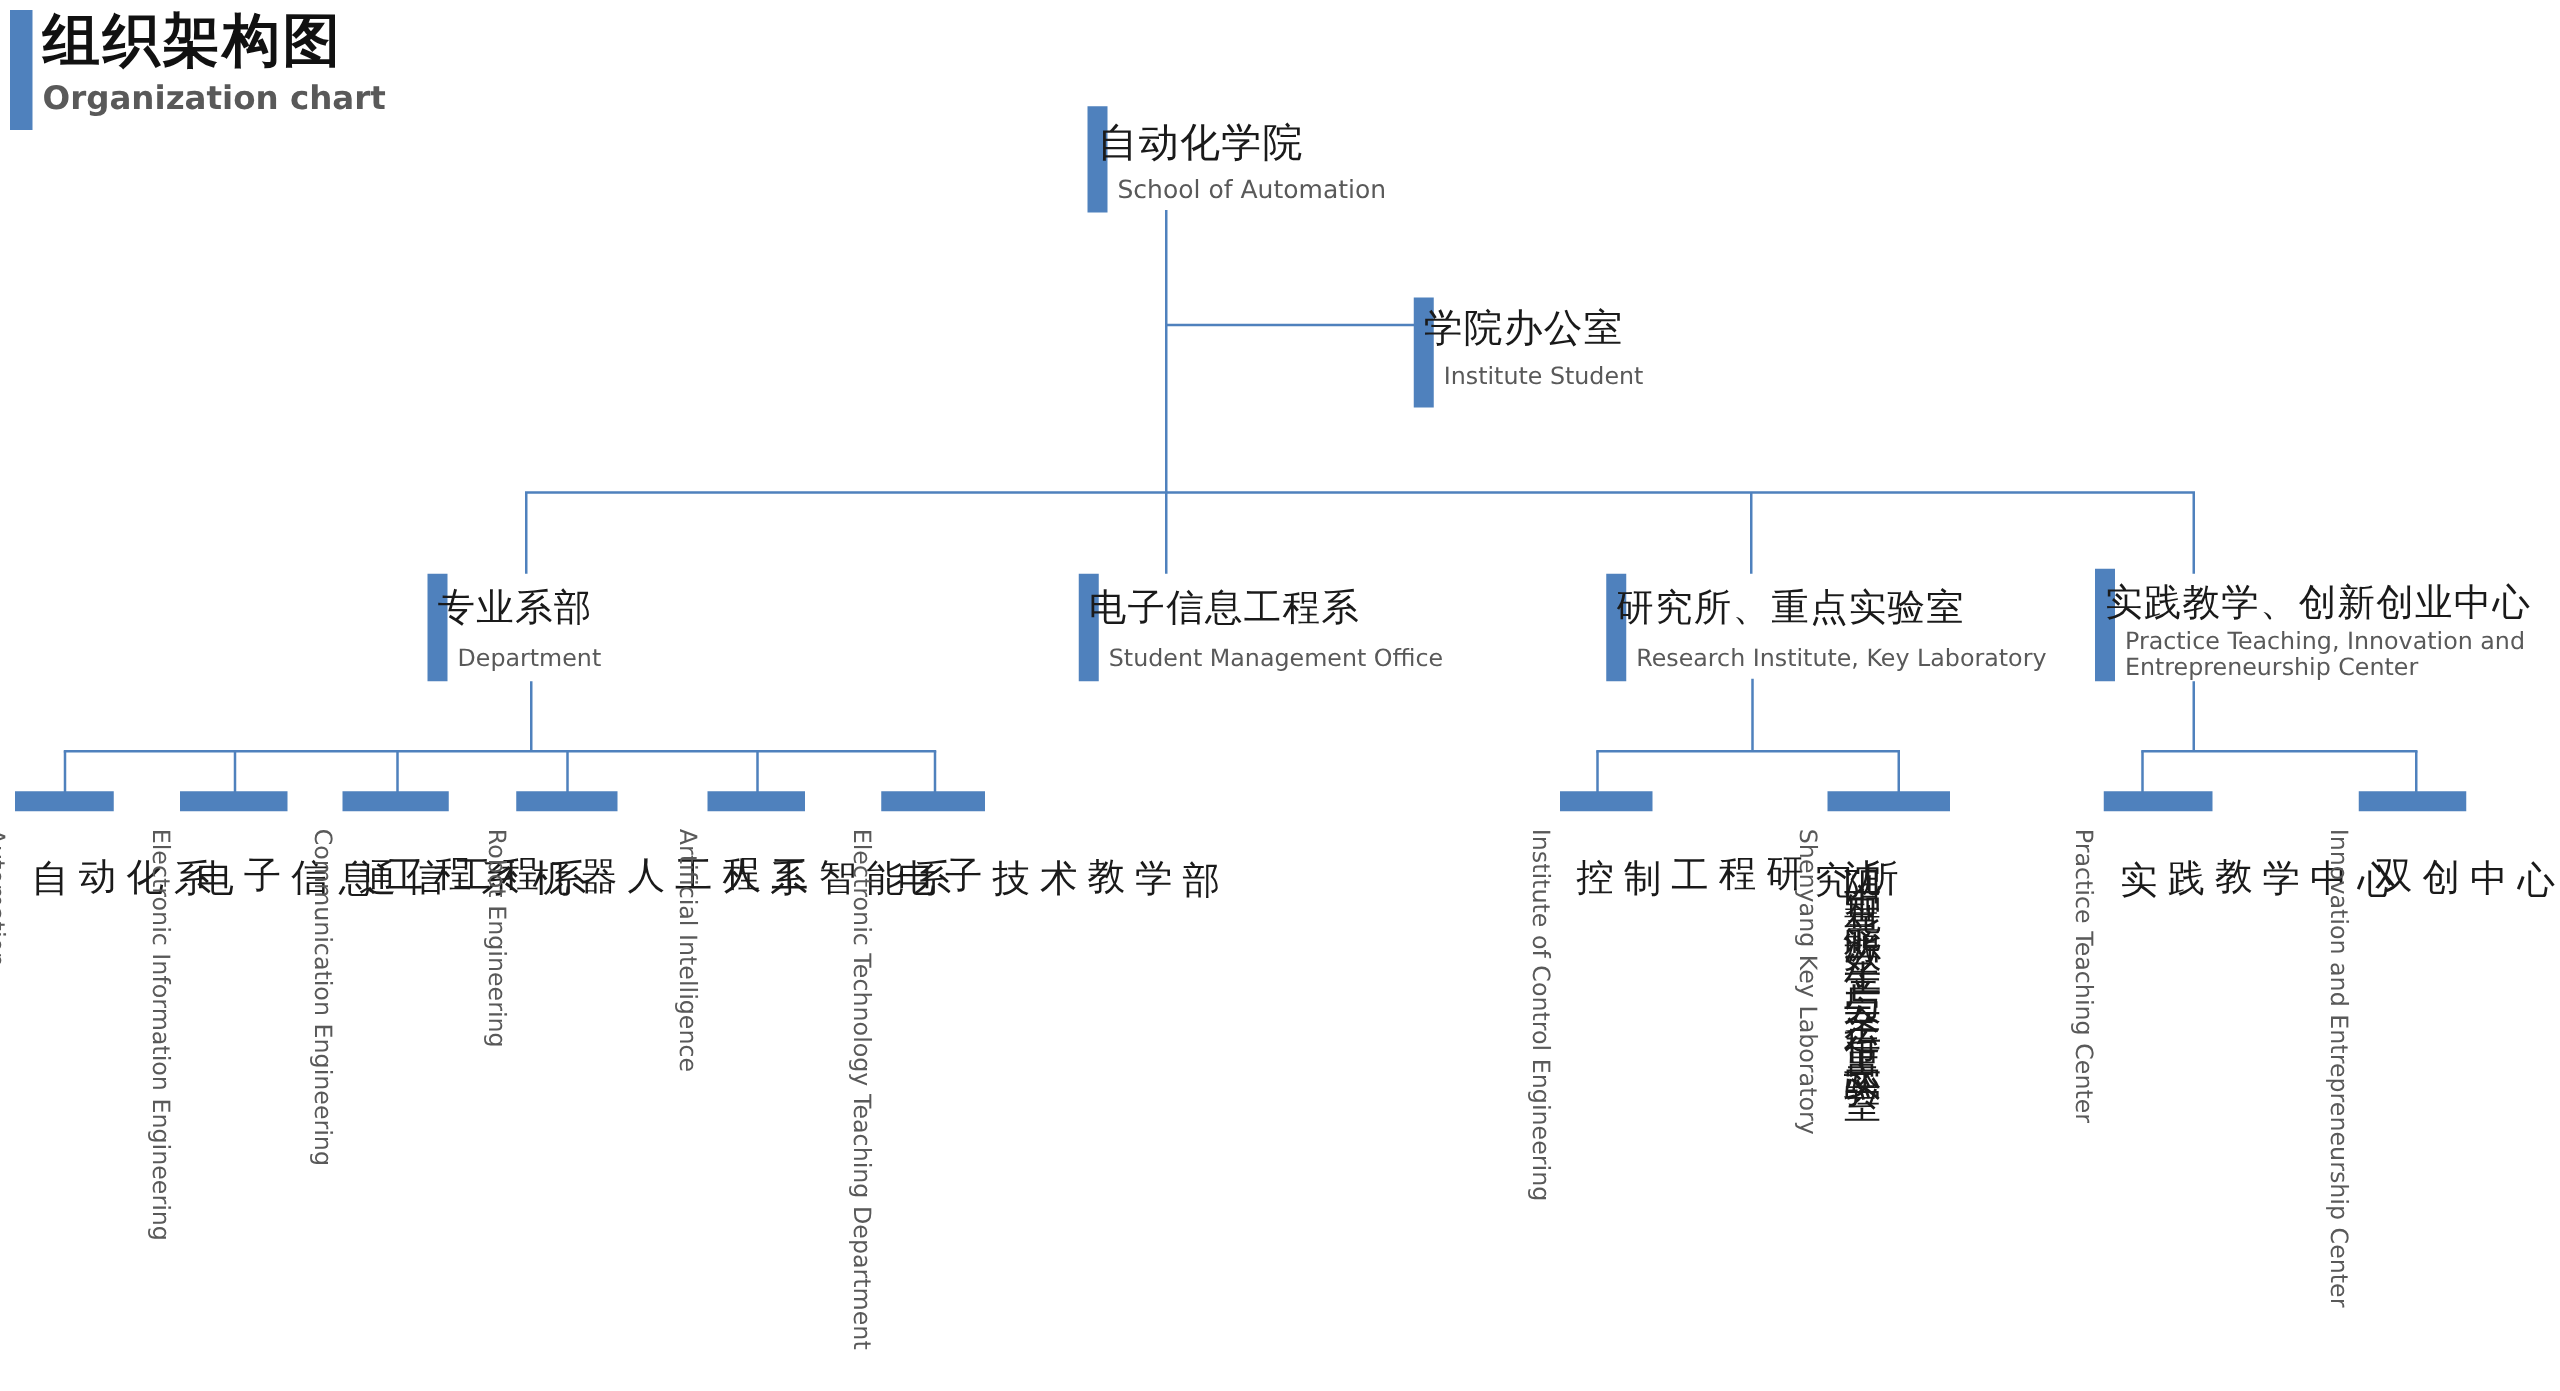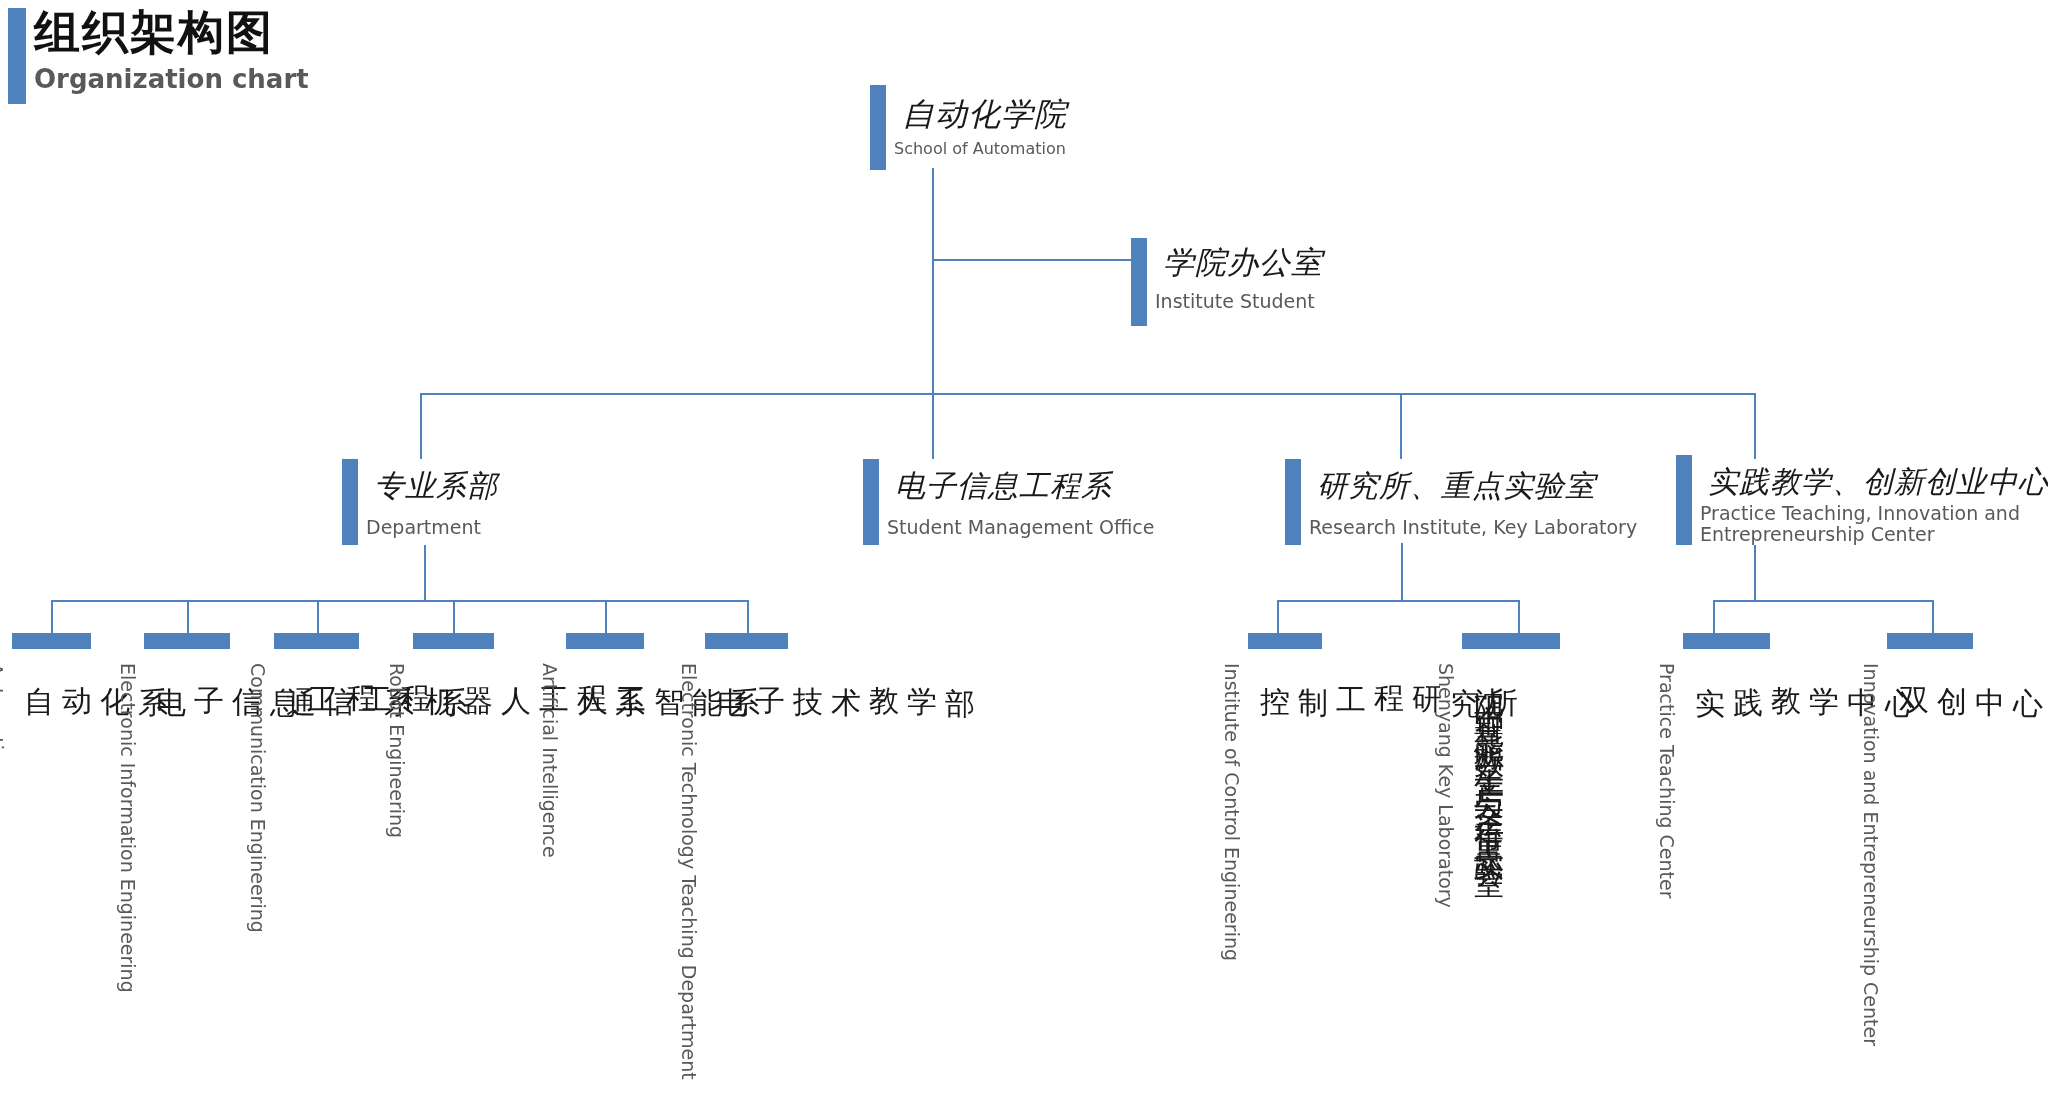--- a/index.html
+++ b/index.html
@@ -8,26 +8,26 @@
   .stage{position:absolute;left:0;top:0;width:1768px;height:1113px;}
 
   
   .title-bar{position:absolute;left:8px;top:8px;width:18px;height:96px;background:#4F81BD;}
   .title-zh{position:absolute;left:34px;top:2px;font-size:46px;font-weight:bold;color:#111111;letter-spacing:2px;}
   .title-en{position:absolute;left:34px;top:64px;font-size:26px;font-weight:bold;color:#595959;}
 
   
   .hnode{position:absolute;}
   .hnode .vbar{position:absolute;left:0;top:0;width:16px;background:#4F81BD;}
-  .hnode .zh{position:absolute;left:32px;color:#1a1a1a;letter-spacing:1px;white-space:nowrap;font-style:italic;}
+  .hnode .zh{position:absolute;left:8px;color:#1a1a1a;letter-spacing:1px;white-space:nowrap;}
   .hnode .en{position:absolute;left:24px;color:#595959;white-space:nowrap;}
 
   .root-node .vbar{height:85px;}
   .root-node .zh{top:8px;font-size:32px;}
-  .root-node .en{top:54px;font-size:16px;}
+  .root-node .en{top:54px;font-size:20px;}
 
   .office-node .vbar{height:88px;}
   .office-node .zh{top:4px;font-size:31px;text-align:center;}
   .office-node .en{top:52px;font-size:19px;}
 
   .l2node .vbar{height:86px;}
   .l2node .zh{top:7px;font-size:30px;}
   .l2node .en{top:57px;font-size:19px;}
   .l2node .en.wide-en{width:345px;white-space:normal;line-height:21px;top:48px;}
 

